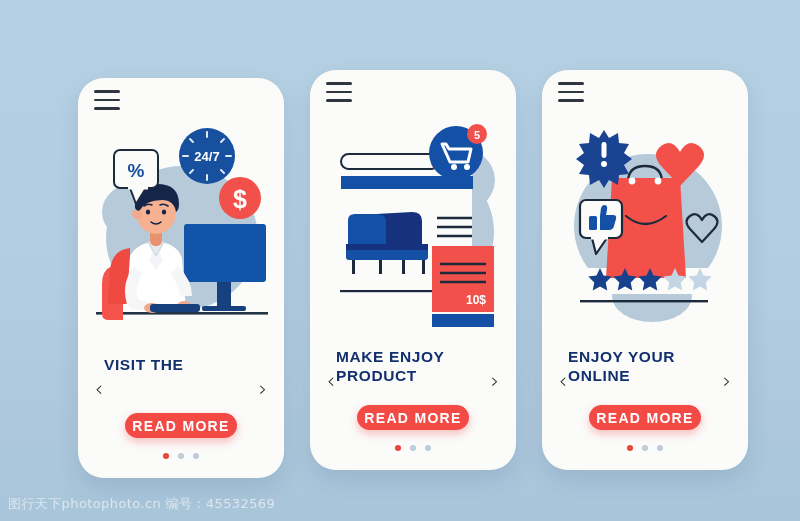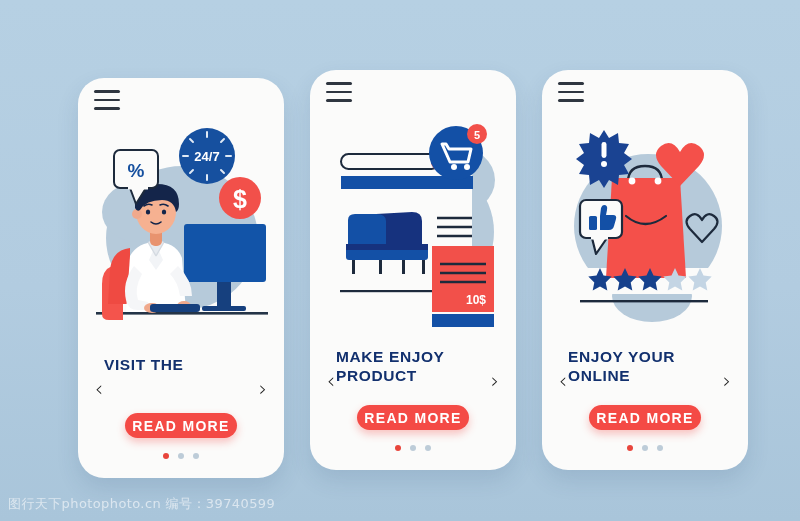--- a/index.html
+++ b/index.html
@@ -381,15 +381,15 @@
 
       <div class="dots">
         <span class="dot active"></span>
         <span class="dot"></span>
         <span class="dot"></span>
       </div>
     </div>
 
   </div>
 
-  <div class="watermark">图行天下photophoto.cn  编号：39740599</div>
+  <div class="watermark">图行天下photophoto.cn  编号：45532569</div>
 
 </div>
 
 </body></html>

